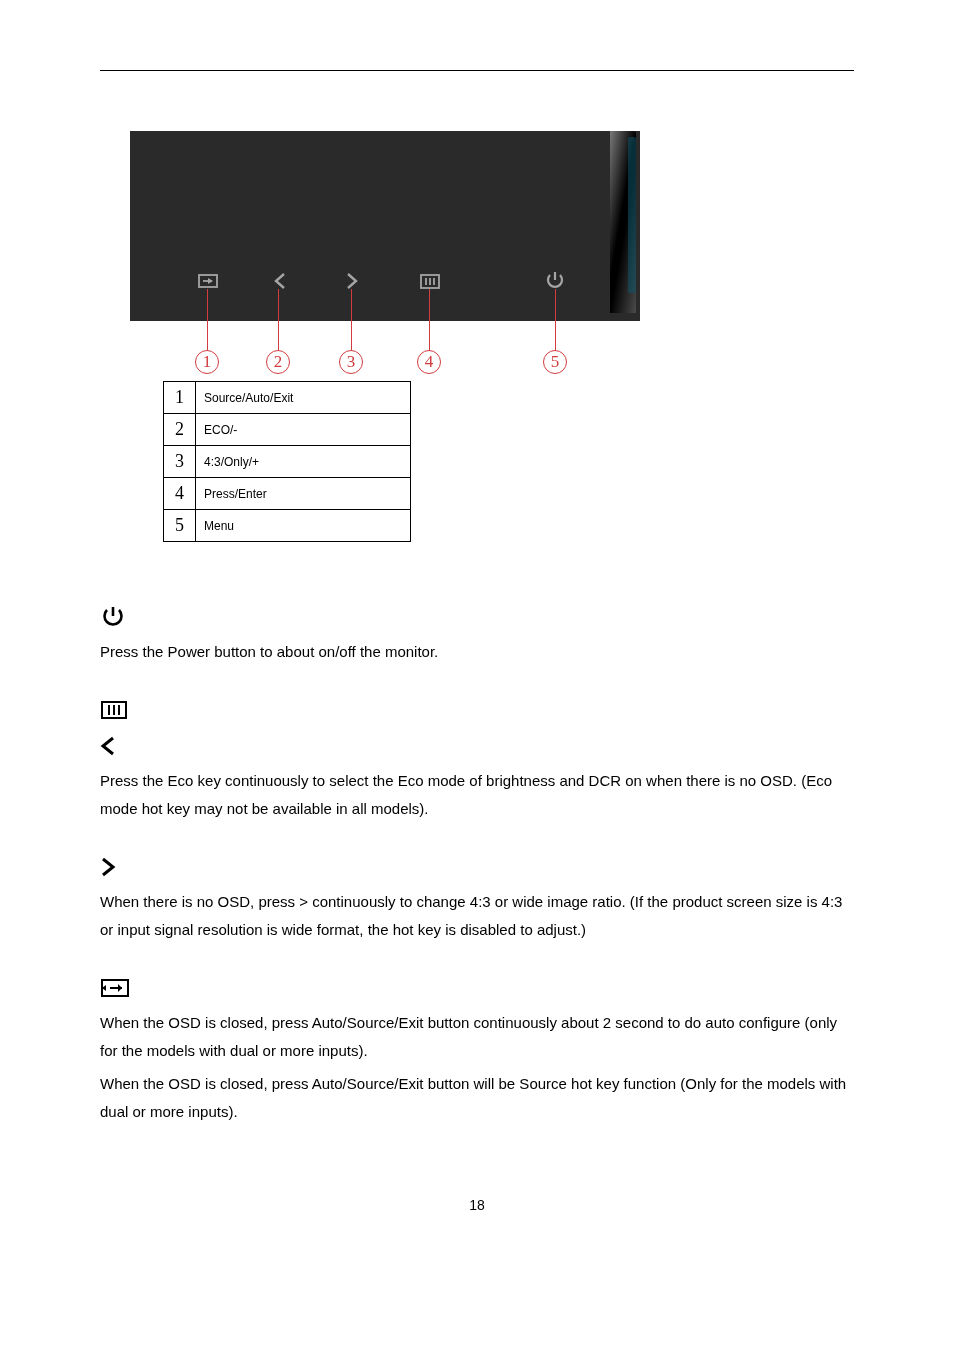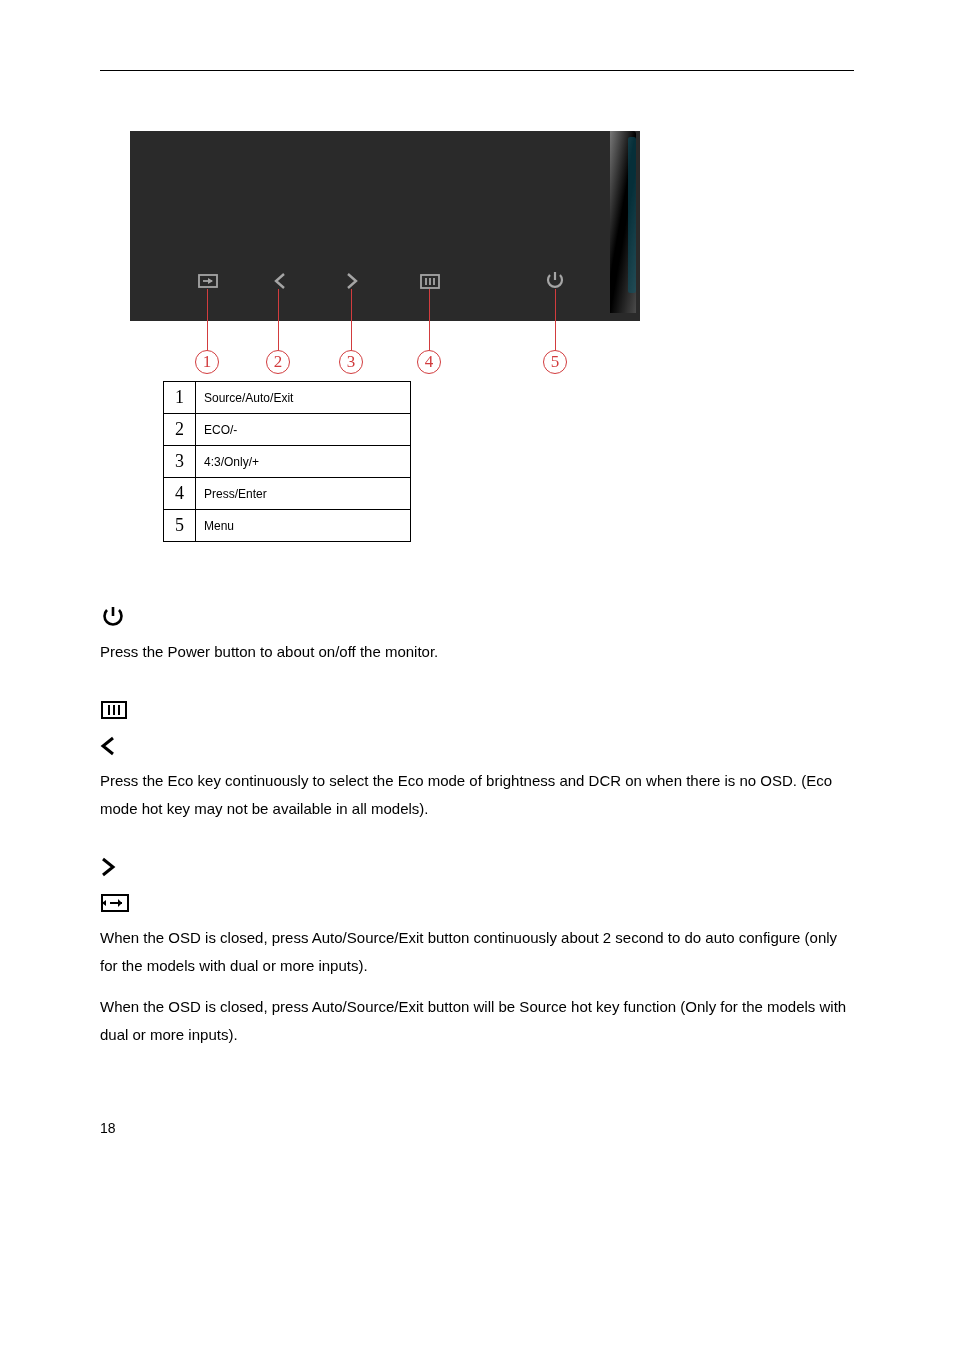--- a/index.html
+++ b/index.html
@@ -125,21 +125,21 @@
     align-items: center;
     margin-bottom: 6px;
   }
   .sect-icon svg { display: block; }
   .para {
     font-size: 15px;
     line-height: 1.9;
     margin-bottom: 28px;
   }
   .page-number {
-    text-align: left;
+    text-align: center;
     font-size: 14px;
     margin-top: 70px;
   }
 </style>
 </head>
 <body>
 
 <div class="page">
   <hr class="rule">
 
@@ -257,30 +257,31 @@
           <path d="M13 3 L3 11 L13 19" fill="none" stroke="#000" stroke-width="3"></path>
         </svg>
     </div>
     <p class="para">Press the Eco key continuously to select the Eco mode of brightness and DCR on when there is no OSD. (Eco mode hot key may not be available in all models).</p>
 
     <div class="sect-icon">
       <svg width="16" height="22" viewBox="0 0 16 22">
           <path d="M3 3 L13 11 L3 19" fill="none" stroke="#000" stroke-width="3"></path>
         </svg>
     </div>
+    <p class="para">When there is no OSD, press &gt; continuously to change 4:3 or wide image ratio. (If the product screen size is 4:3 or input signal resolution is wide format, the hot key is disabled to adjust.)</p>
 
     <div class="sect-icon">
       <svg width="30" height="22" viewBox="0 0 30 22">
           <g fill="none" stroke="#000" stroke-width="2">
             <rect x="2" y="3" width="26" height="16"></rect>
             <path d="M10 11 H22"></path>
             <path d="M18 7 L22 11 L18 15" fill="#000" stroke="none"></path>
             <path d="M6 8 L6 14 L2 11 Z M6 8 L6 14" fill="#000" stroke="none"></path>
           </g>
         </svg>
     </div>
-    <p class="para" style="margin-bottom:12px">When the OSD is closed, press Auto/Source/Exit button continuously about 2 second to do auto configure (only for the models with dual or more inputs).</p>
+    <p class="para" style="margin-bottom:4px">When the OSD is closed, press Auto/Source/Exit button continuously about 2 second to do auto configure (only for the models with dual or more inputs).</p>
     <p class="para">When the OSD is closed, press Auto/Source/Exit button will be Source hot key function (Only for the models with dual or more inputs).</p>
 
   </div>
 
   <div class="page-number">18</div>
 </div>
 
 </body></html>

